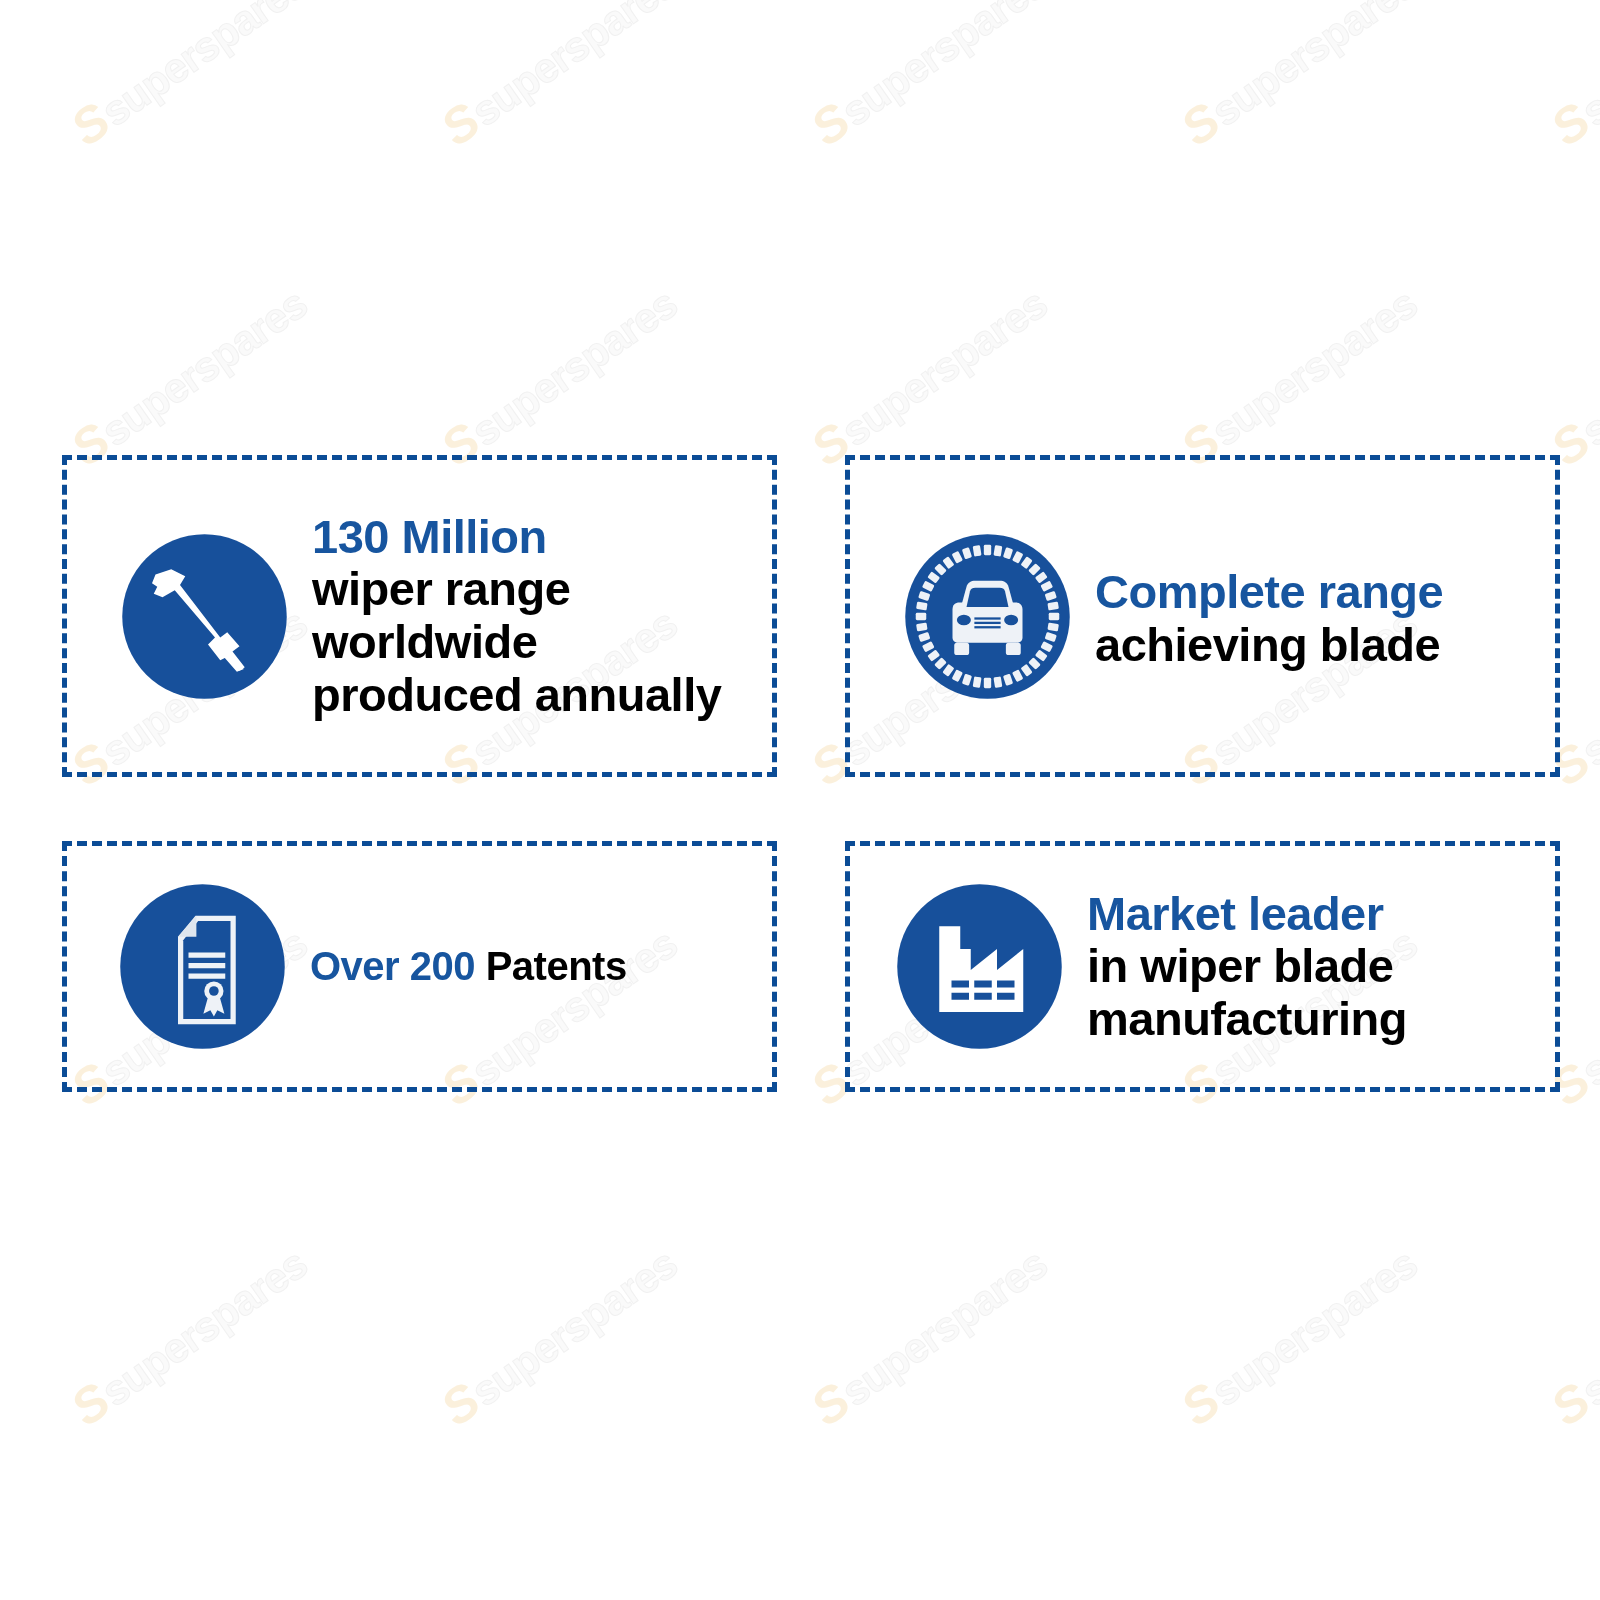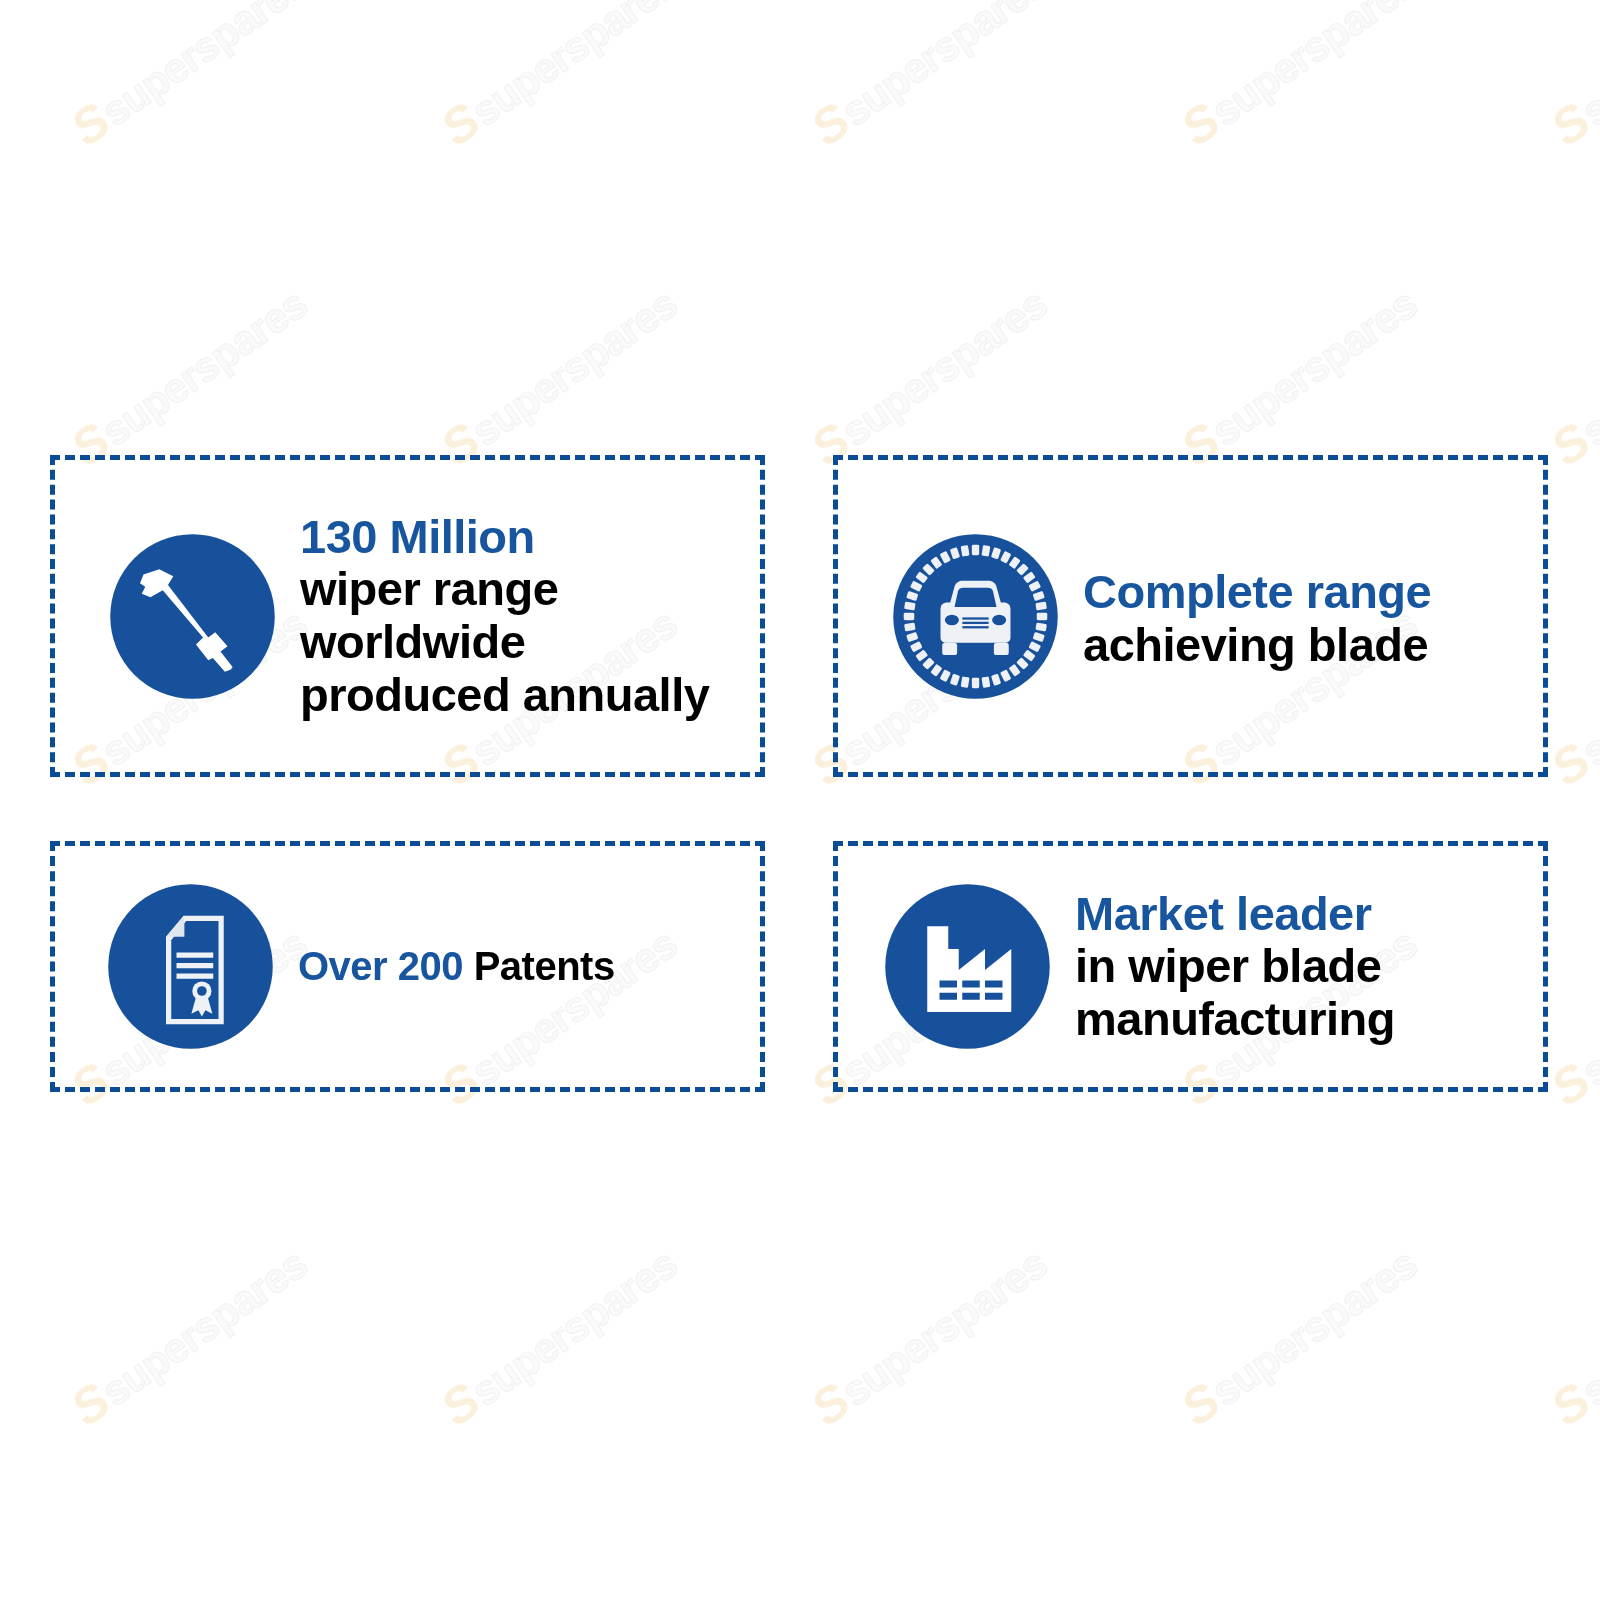--- a/index.html
+++ b/index.html
@@ -40,21 +40,21 @@
     margin-right: 2px;
   }
   .wm .wm-text {
     color: #fafafa;
     -webkit-text-stroke: 1px #f1f1f1;
   }
 
   
   #fact-grid {
     position: absolute;
-    left: 50px;
+    left: 62px;
     top: 455px;
     width: 1498px;
     height: 637px;
     display: grid;
     grid-template-columns: 715px 715px;
     grid-template-rows: 322px 251px;
     column-gap: 68px;
     row-gap: 64px;
     z-index: 10;
   }

